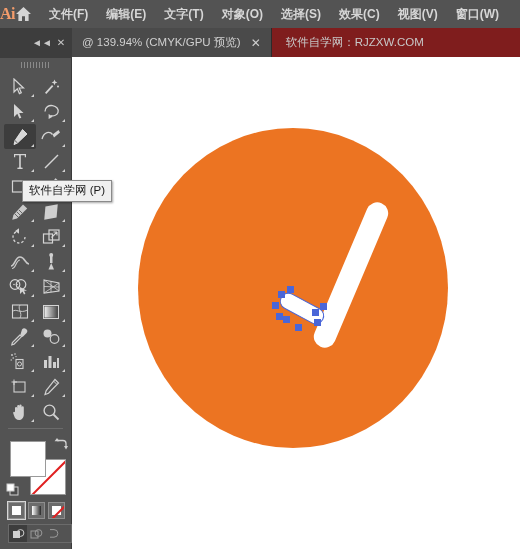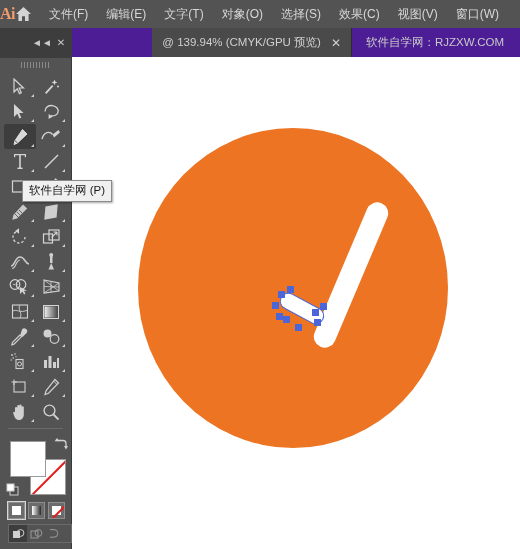--- a/index.html
+++ b/index.html
@@ -24,31 +24,31 @@
     letter-spacing: -0.5px;
     font-family: "Liberation Serif", serif;
   }
   .home-icon {
     width: 30px; height: 28px;
     display: flex; align-items: center; justify-content: center;
   }
   .menu-divider {
     width: 1px; height: 18px; background: #6e6e6e; margin: 0 6px 0 2px;
   }
-  .menu-items { display: flex; align-items: flex-start; }
+  .menu-items { display: flex; align-items: flex-start; font-weight: bold; }
   .menu-item {
     color: #d6d6d6; font-size: 12px; padding: 4px 9px;
     white-space: nowrap; cursor: default;
   }
 
   
   .tabbar {
     position: absolute; left: 0; top: 28px; width: 520px; height: 29px;
-    background: #4c1d95;
-    display: flex; align-items: stretch; justify-content: flex-end;
+    background: #7f1d1d;
+    display: flex; align-items: stretch;
   }
   .tab {
     display: flex; align-items: center;
     padding: 0 8px 0 10px;
     border-right: 1px solid #2b2b2b;
     font-size: 11.5px; color: #cfcfcf;
     white-space: nowrap;
   }
   .tab.active { background: #4a4a4a; }
   .tab .tab-label { margin-right: 8px; }

